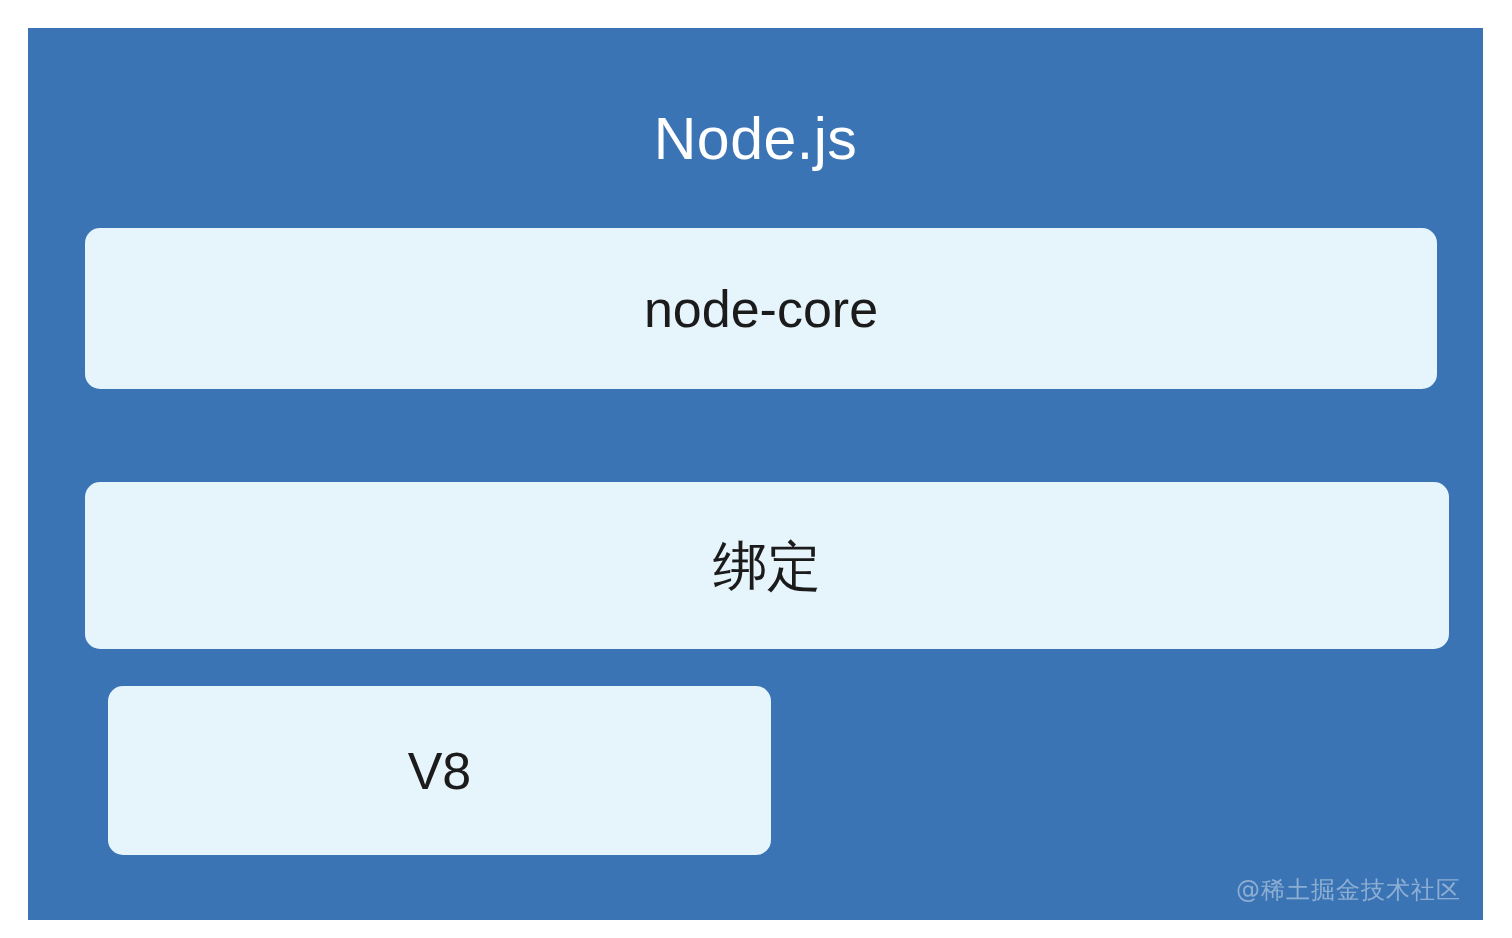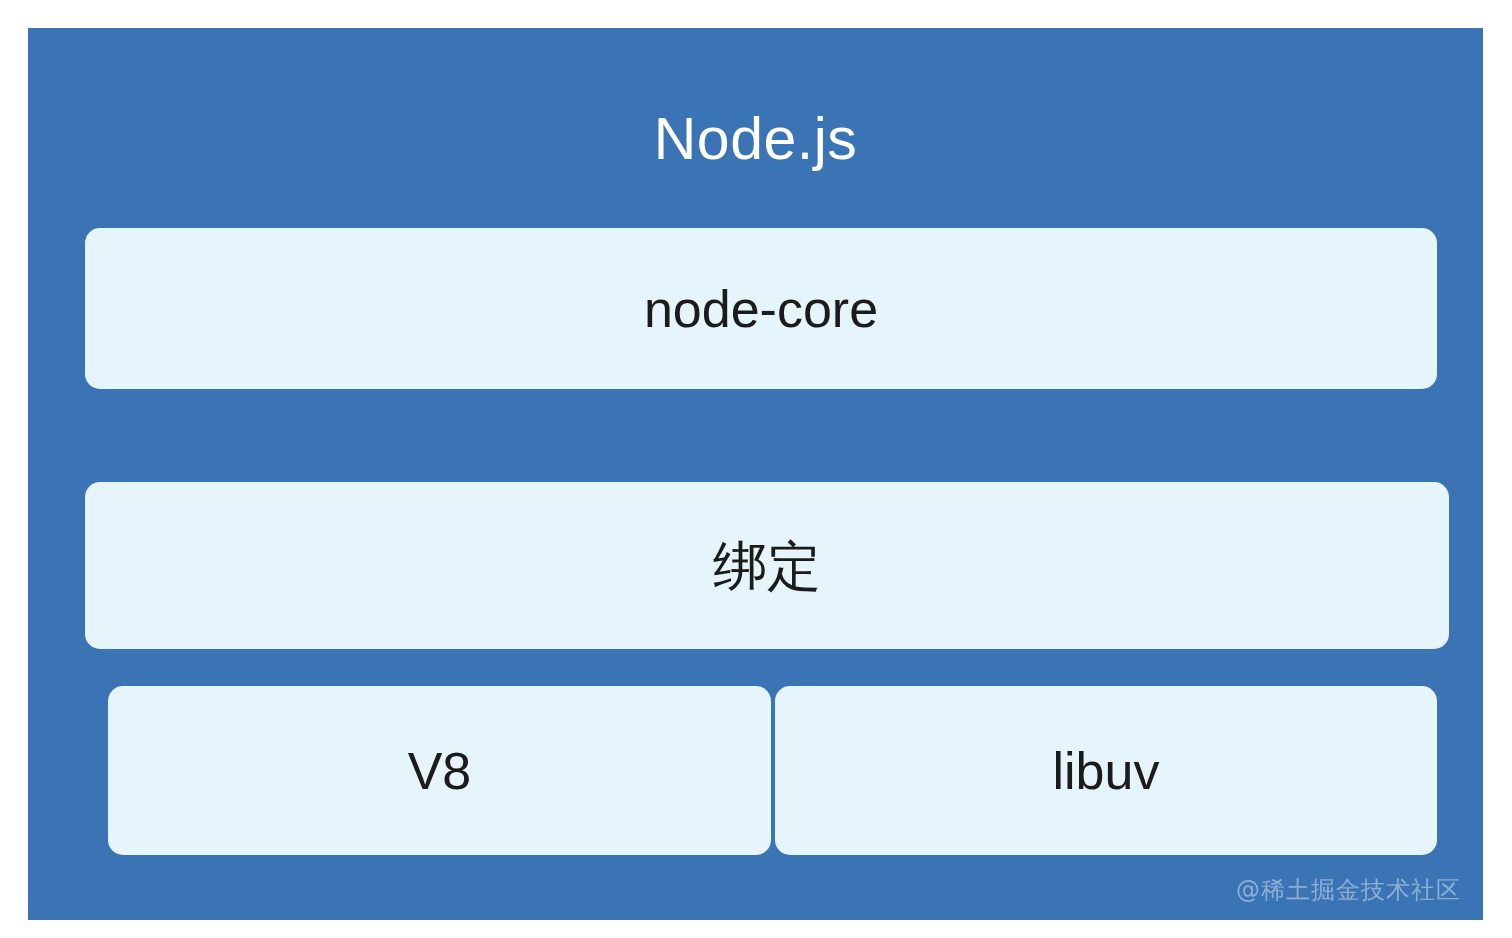--- a/index.html
+++ b/index.html
@@ -129,20 +129,17 @@
     </div>
 
     <div id="box-bindings" class="layer-box">
       <span class="layer-label cjk">绑定</span>
     </div>
 
     <div id="box-v8" class="layer-box">
       <span class="layer-label">V8</span>
     </div>
 
-    <div id="box-libuv" class="layer-box">
-      <span class="layer-label">libuv</span>
-    </div>
 
     <div id="watermark">@稀土掘金技术社区</div>
 
   </div>
 </div>
 
 </body></html>

